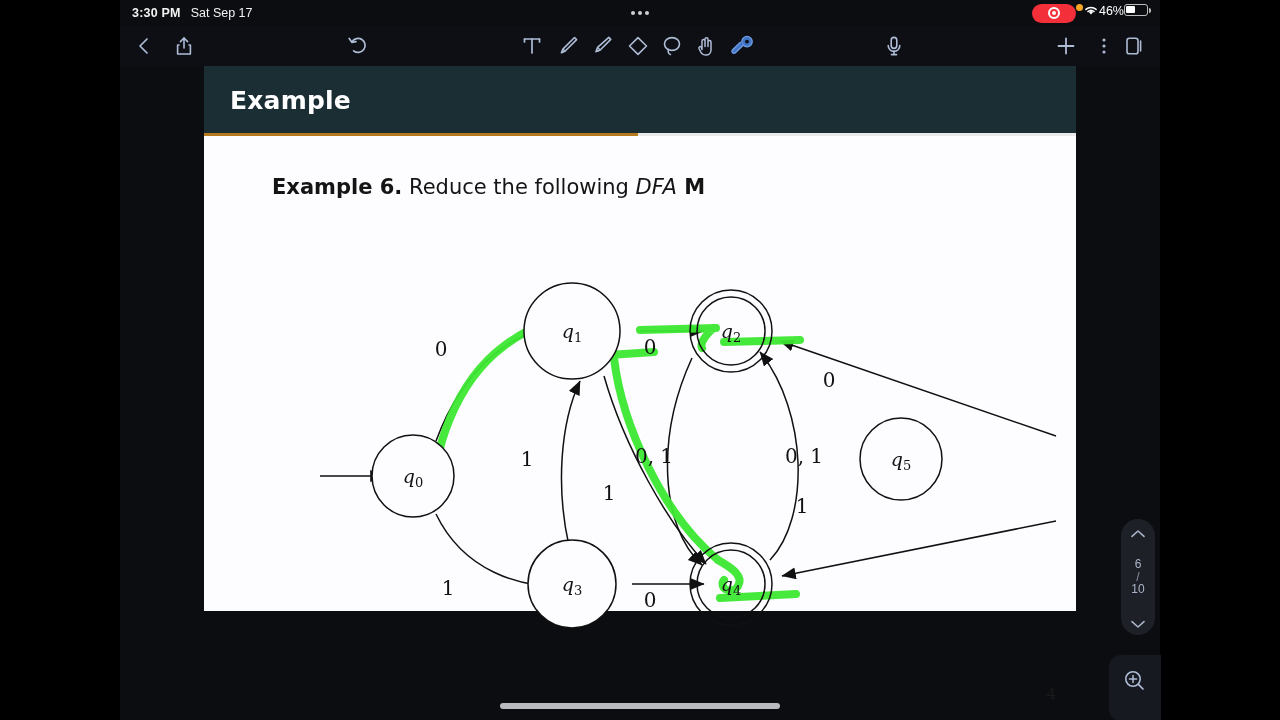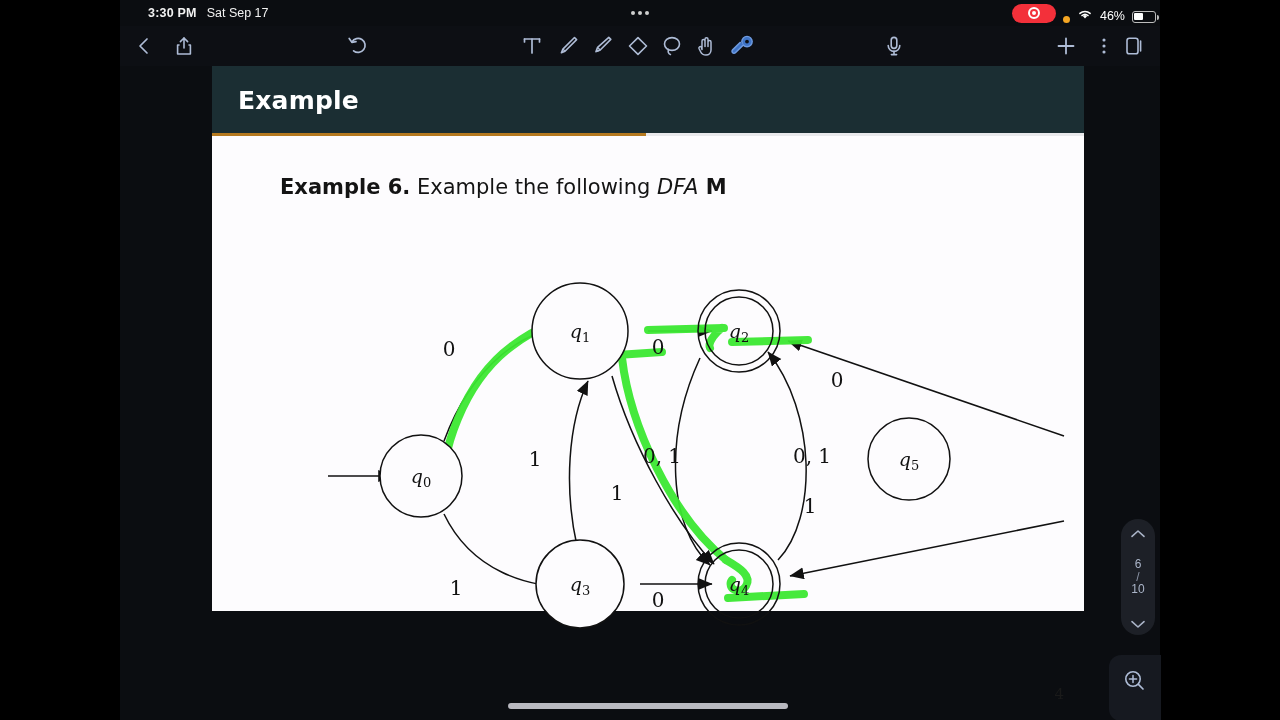--- a/index.html
+++ b/index.html
@@ -17,26 +17,26 @@
   .side-bar.right { right: 0;   width: 120px; }
 
   
   .tablet { position: absolute; left: 120px; top: 0; width: 1040px; height: 720px; background: #0b0d11; }
 
   
   .statusbar {
     position: absolute; left: 0; top: 0; width: 1040px; height: 26px;
     display: flex; align-items: center; color: #f2f2f2; font-size: 12.5px;
   }
-  .sb-left { display: flex; align-items: center; gap: 10px; padding-left: 28px; }
+  .sb-left { display: flex; align-items: center; gap: 10px; padding-left: 12px; }
   .sb-time { font-weight: 600; letter-spacing: .2px; }
   .sb-date { font-weight: 400; text-align: right; }
   .sb-center { position: absolute; left: 50%; transform: translateX(-50%); display: flex; gap: 3px; }
   .sb-dot { width: 4px; height: 4px; border-radius: 50%; background: #cfcfcf; }
-  .sb-right { position: absolute; right: 4px; display: flex; align-items: flex-end; gap: 7px; }
+  .sb-right { position: absolute; right: 12px; display: flex; align-items: flex-start; }
   .rec-pill {
     width: 44px; height: 19px; border-radius: 10px; background: #f3303a;
     display: flex; align-items: center; justify-content: center;
   }
   .rec-ring { width: 12px; height: 12px; border-radius: 50%; border: 2px solid #fff; display:flex; align-items:center; justify-content:center;}
   .rec-core { width: 4px; height: 4px; border-radius: 50%; background: #fff; }
   .orange-dot { width: 7px; height: 7px; border-radius: 50%; background: #f5a623; }
   .sb-batt-txt { font-size: 12.5px; color: #fff; }
   .batt {
     width: 24px; height: 12px; border: 1.4px solid #bdbdbd; border-radius: 3px;
@@ -51,21 +51,21 @@
     background: #0d0f14;
   }
   .tb-btn {
     position: absolute; top: 50%; transform: translateY(-50%);
     width: 32px; height: 32px; display: flex; align-items: center; justify-content: center;
   }
   .tb-btn svg { display: block; }
   .tool-active svg { filter: none; }
 
   
-  .slide { position: absolute; left: 84px; top: 66px; width: 872px; height: 545px; background: #fdfcfe; margin-left: 8px; }
+  .slide { position: absolute; left: 84px; top: 66px; width: 872px; height: 545px; background: #fdfcfe; }
   .slide-header { position: absolute; left: 0; top: 0; width: 872px; height: 67px; background: #1b2e33; }
   .slide-title {
     position: absolute; left: 26px; top: 20px;
     color: #ffffff; font-size: 25px; font-weight: 700; letter-spacing: .2px;
     font-family: "DejaVu Sans", sans-serif;
   }
   .title-rule-orange { position: absolute; left: 0; top: 67px; width: 434px; height: 3px; background: #b5791f; }
   .title-rule-grey   { position: absolute; left: 434px; top: 67px; width: 438px; height: 3px; background: #e9e9ec; }
 
   .slide-body { position: absolute; left: 0; top: 70px; width: 872px; height: 583px; }
@@ -251,21 +251,21 @@
 
       <div class="slide-header">
         <div class="slide-title">Example</div>
       </div>
       <div class="title-rule-orange"></div>
       <div class="title-rule-grey"></div>
 
       <div class="slide-body">
 
         <div class="example-line">
-          <b>Example 6.</b><span> Example the following </span><i>DFA</i><b> M</b>
+          <b>Example 6.</b><span> Reduce the following </span><i>DFA</i><b> M</b>
         </div>
 
         <svg class="dfa" width="872" height="583" viewBox="0 0 872 583">
           <defs>
             <marker id="ah" markerWidth="11" markerHeight="11" refX="9.2" refY="4" orient="auto">
               <path d="M0,0 L9.6,4 L0,8 Z" fill="#111111"></path>
             </marker>
           </defs>
 
           <g stroke="#111111" stroke-width="1.5" fill="none" marker-end="url(#ah)">

